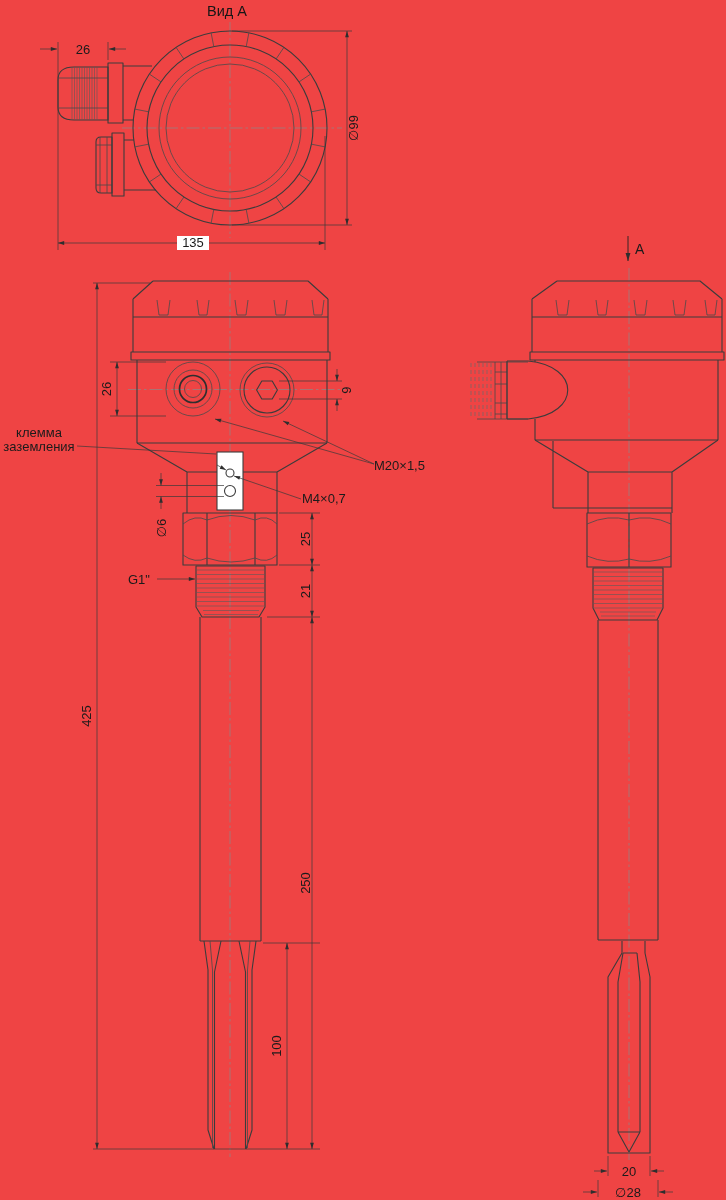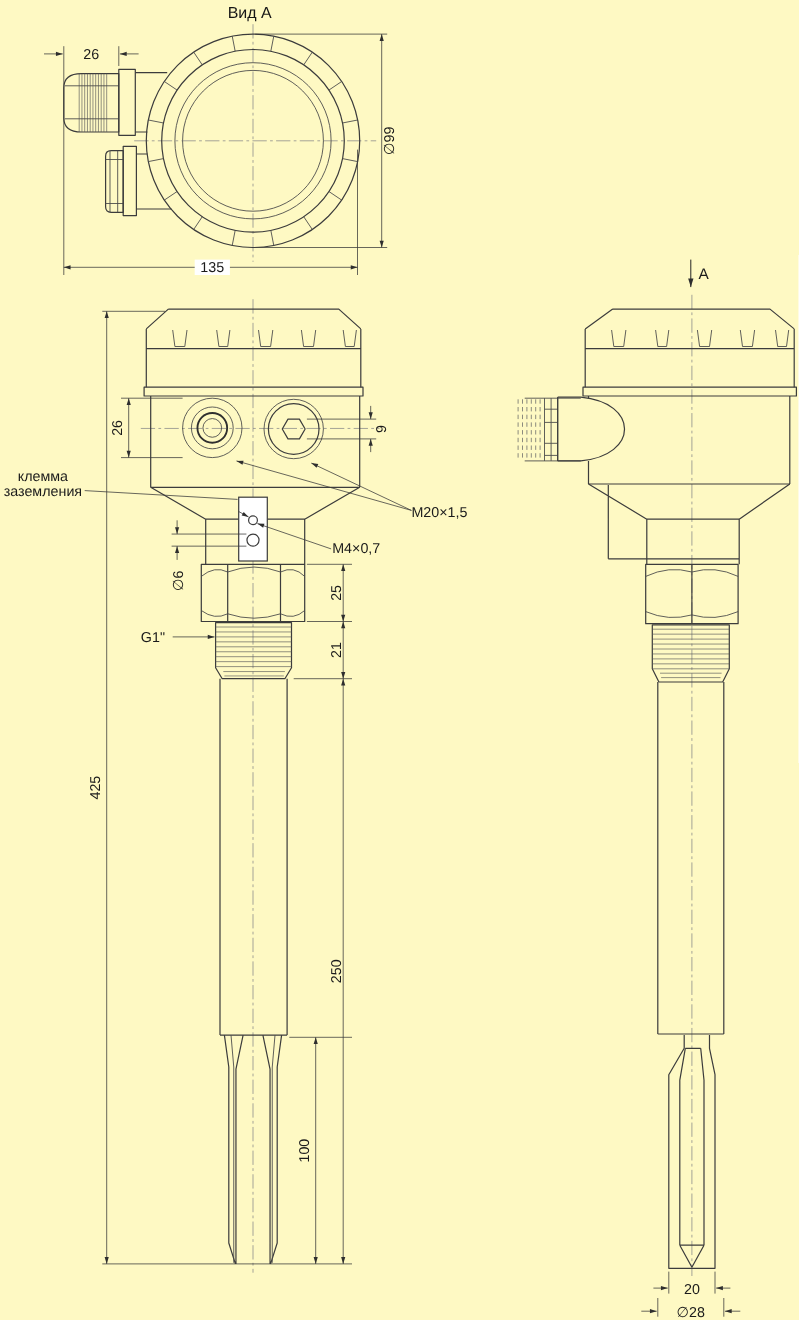--- a/index.html
+++ b/index.html
@@ -1,16 +1,16 @@
 <!DOCTYPE html>
 <html><head>
 <meta charset="utf-8">
 <style>
   html,body{margin:0;padding:0;background:#fff;}
-  #stage{position:relative;width:726px;height:1200px;background:#fef9c3;overflow:hidden;}
+  #stage{position:relative;width:726px;height:1200px;background:#ef4444;overflow:hidden;}
   svg{display:block;}
   .ol{stroke:#3c3c3c;stroke-width:1.1;fill:none;stroke-linejoin:round;}
   .th{stroke:#4a4a4a;stroke-width:.8;fill:none;}
   .xt{stroke:#5a5a5a;stroke-width:.6;fill:none;}
   .cl{stroke:#8a8a8a;stroke-width:.7;fill:none;stroke-dasharray:13 3 2.5 3;}
   .dm{stroke:#3a3a3a;stroke-width:.7;fill:none;}
   .dash{stroke:#6a6a6a;stroke-width:.7;fill:none;stroke-dasharray:4 3;}
   .fw{fill:#ffffff;stroke:#3c3c3c;stroke-width:1.1;}
   text{font-family:"Liberation Sans","DejaVu Sans",sans-serif;font-size:13px;fill:#1b1b1b;}
   .ttl{font-size:14.5px;fill:#161616;}

